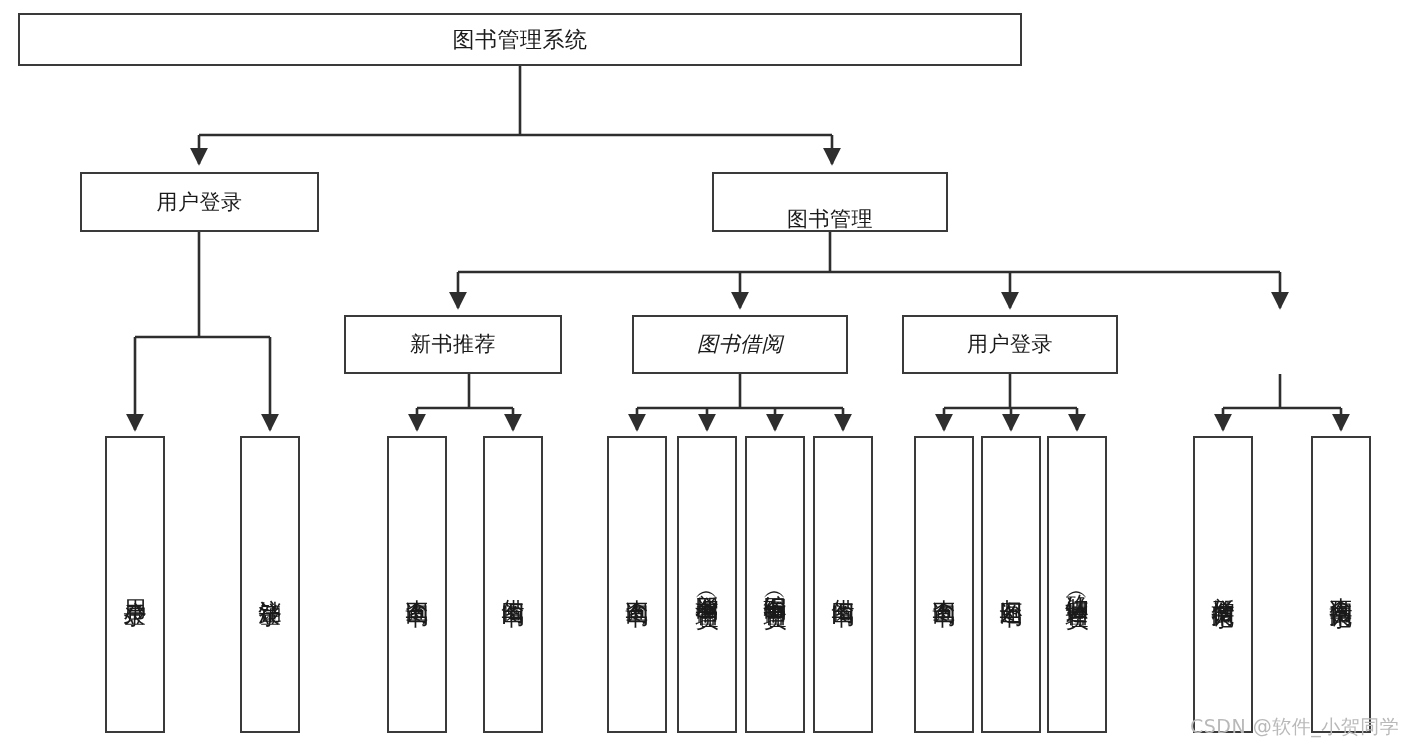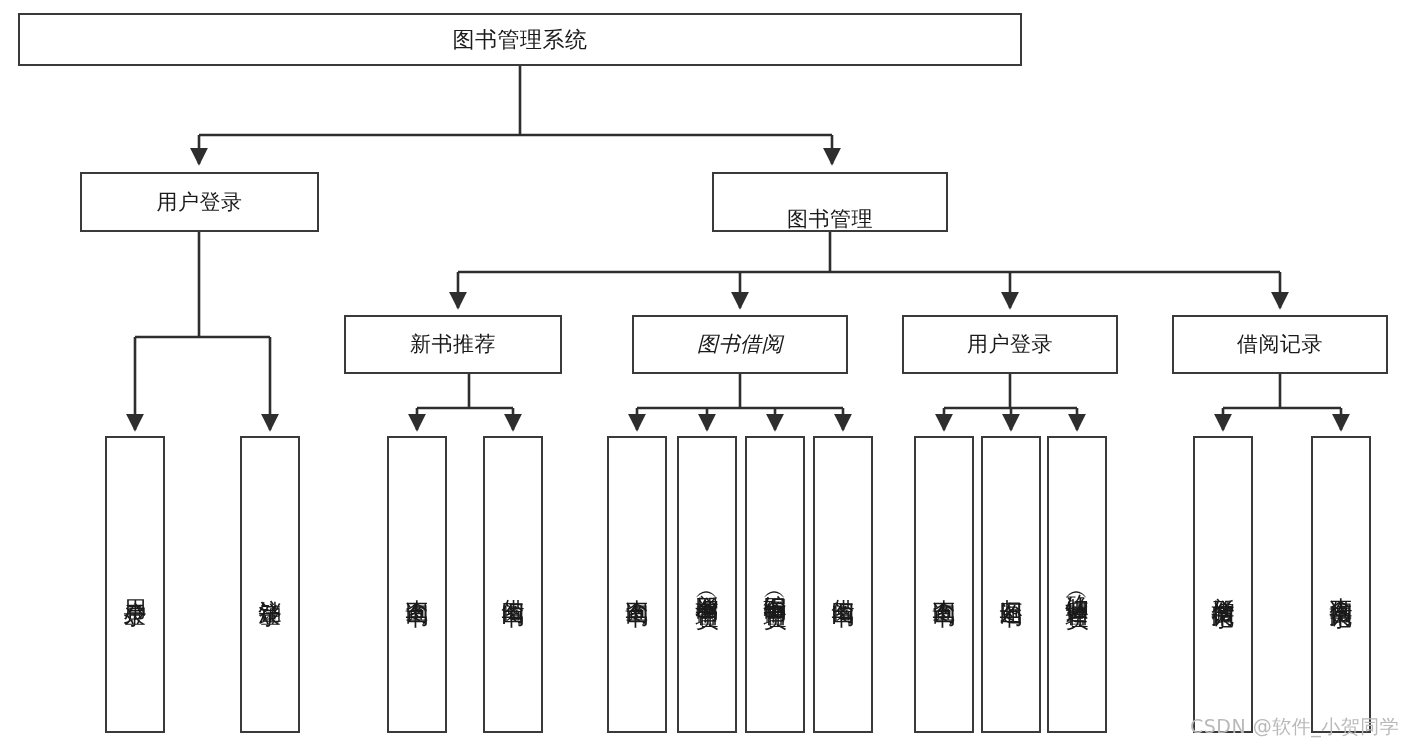--- a/index.html
+++ b/index.html
@@ -141,23 +141,20 @@
 
   <div class="node h" style="left:344px; top:315px; width:218px; height:59px;">
     <span class="lbl">新书推荐</span>
   </div>
   <div class="node h" style="left:632px; top:315px; width:216px; height:59px;font-style:italic;">
     <span class="lbl">图书借阅</span>
   </div>
   <div class="node h" style="left:902px; top:315px; width:216px; height:59px;">
     <span class="lbl">用户登录</span>
   </div>
-  <div class="node h" style="left:1172px; top:315px; width:216px; height:59px;">
-    <span class="lbl">借阅记录</span>
-  </div>
 
   <div class="node v" style="left:105px; top:436px; width:60px; height:297px;">
     <span class="lbl">用户登录</span>
   </div>
   <div class="node v" style="left:240px; top:436px; width:60px; height:297px;">
     <span class="lbl">注销登录</span>
   </div>
 
   <div class="node v" style="left:387px; top:436px; width:60px; height:297px;">
     <span class="lbl">查询图书</span>

